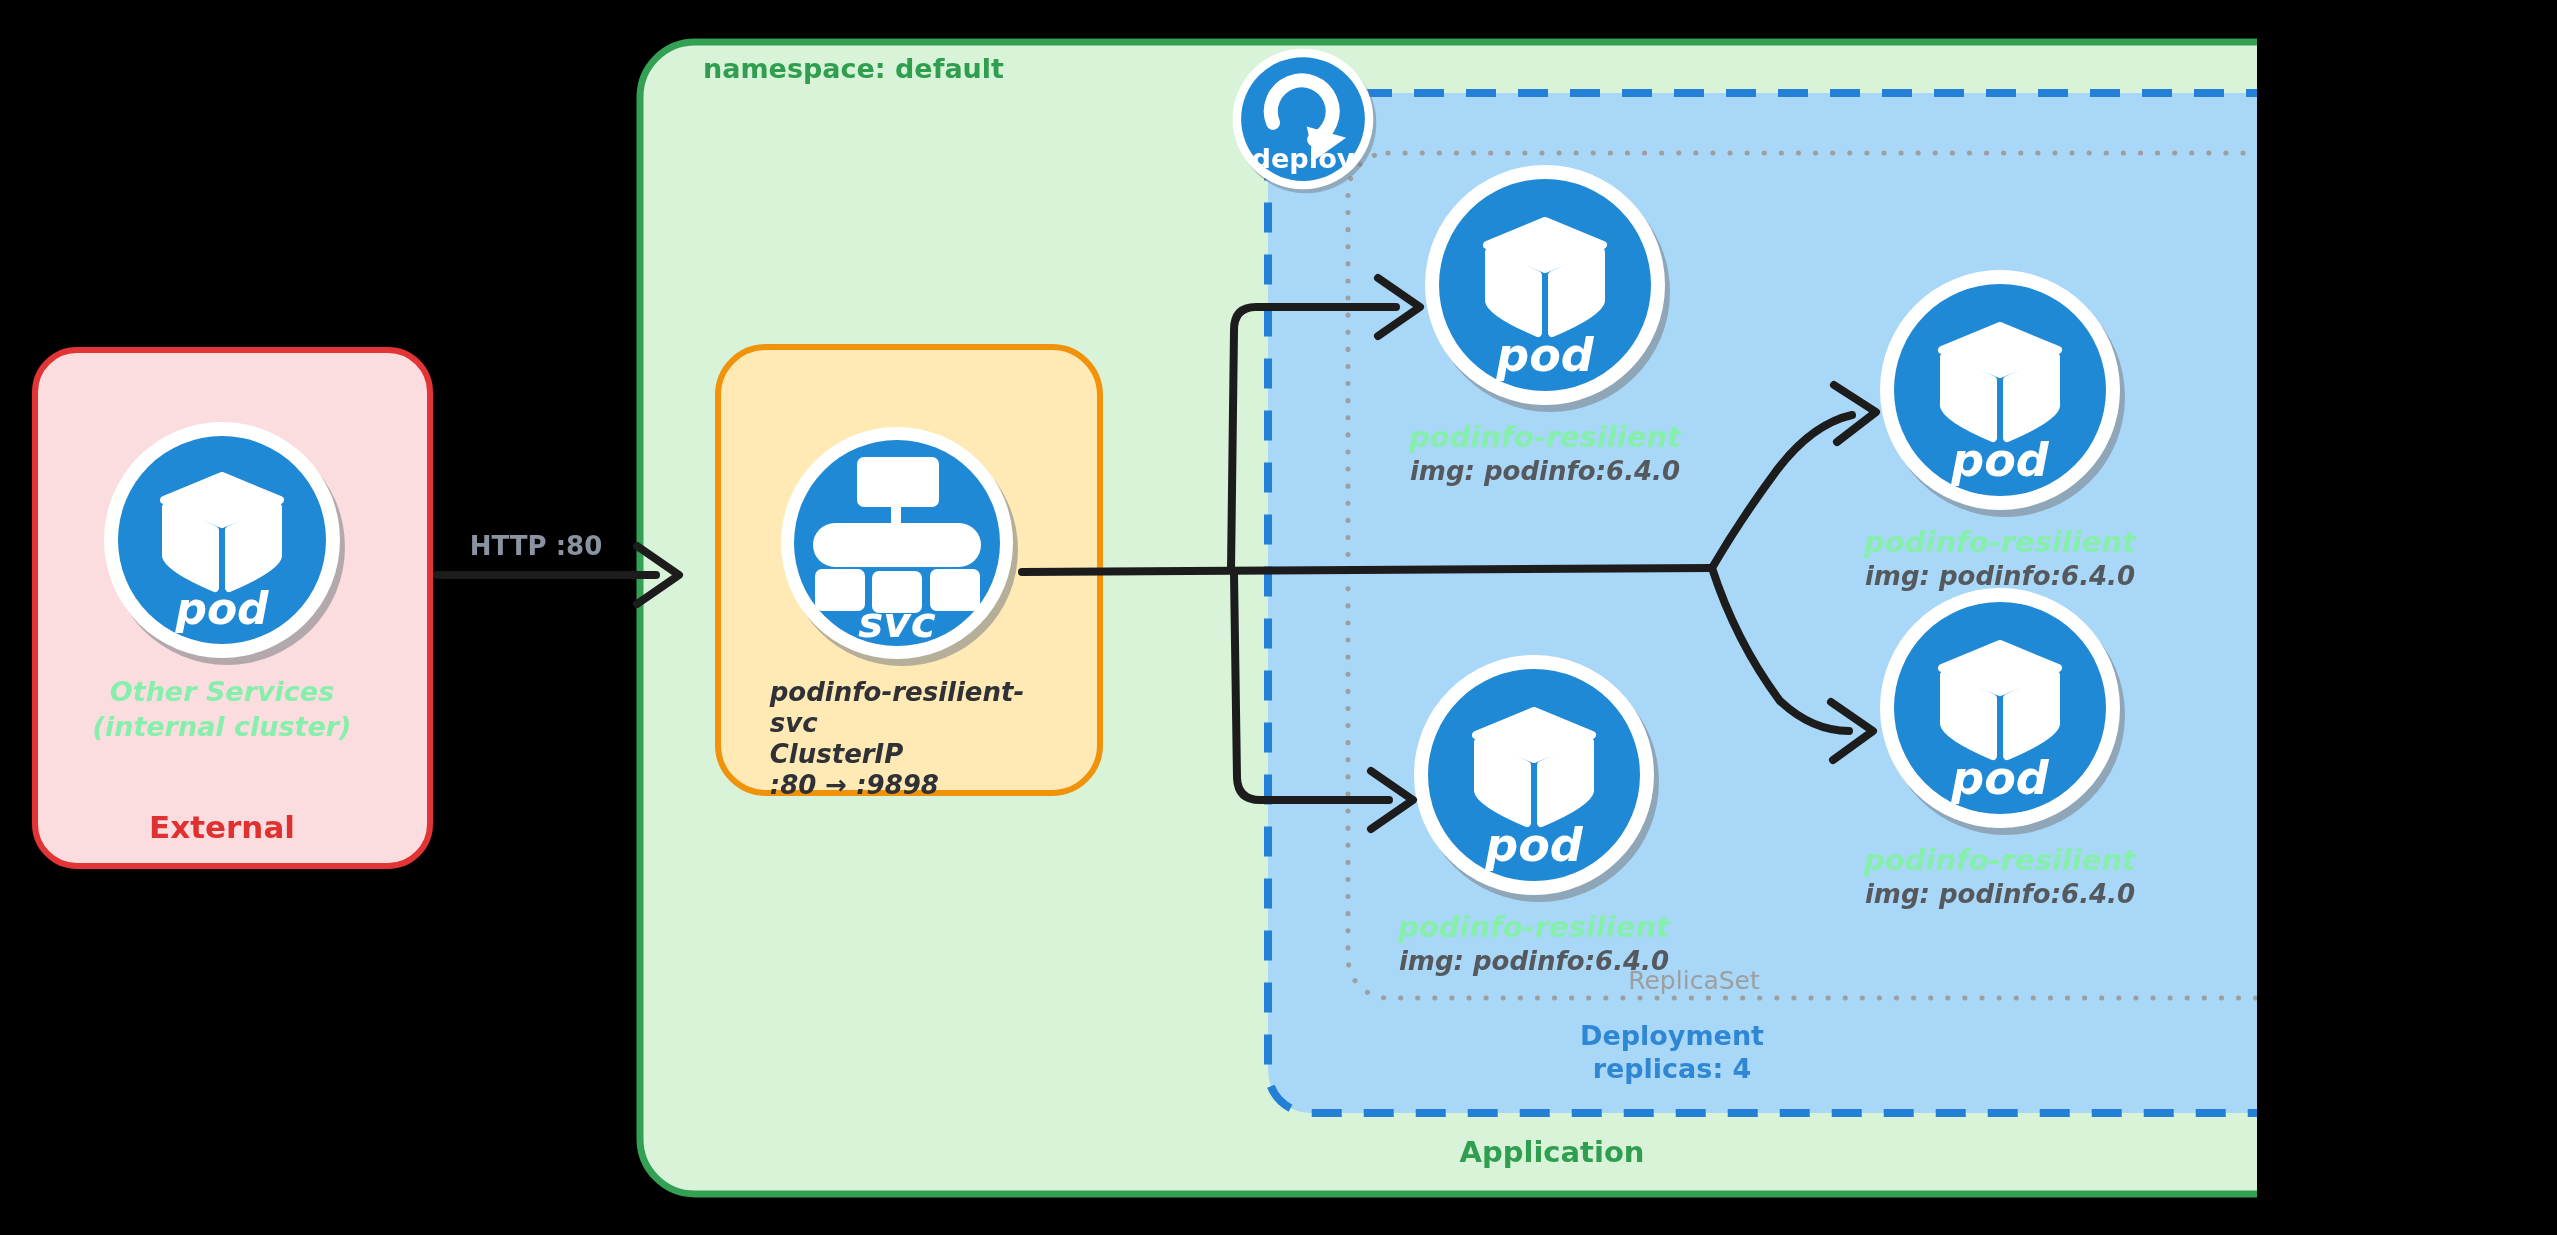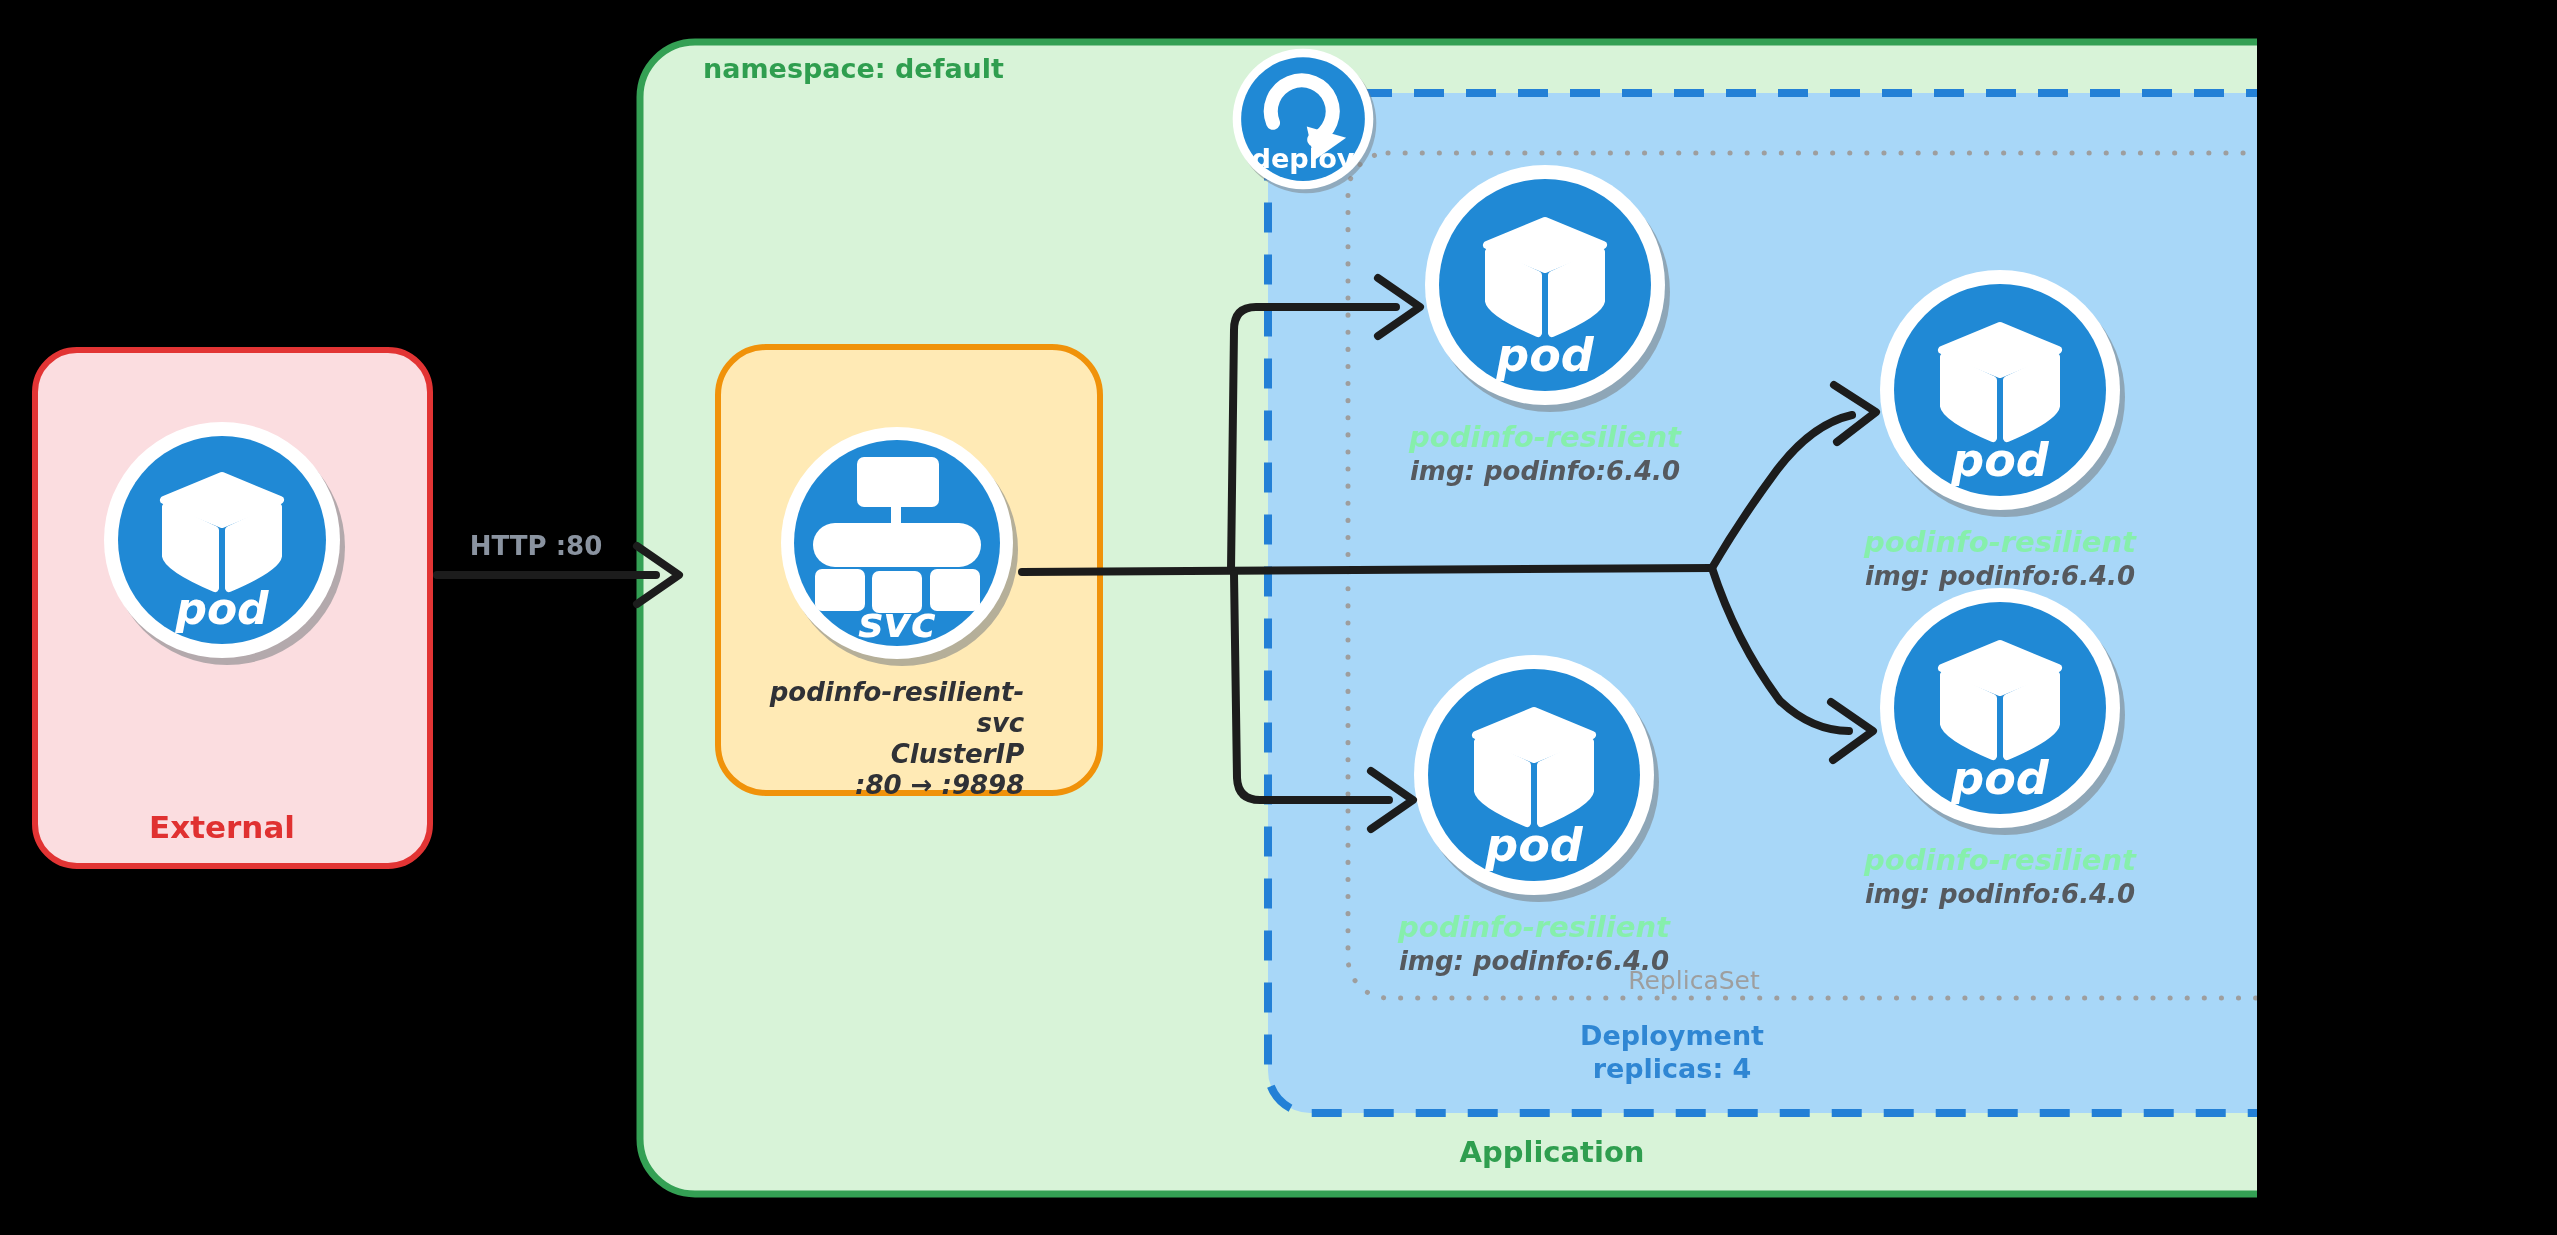--- a/index.html
+++ b/index.html
@@ -18,21 +18,21 @@
   .blue-text{color:#2f86d3;font-size:27px;font-weight:bold;line-height:33px;}
   .gray-text{color:#9e9e9e;font-size:25px;}
   .http-text{color:#8a93a0;font-size:26px;font-weight:bold;}
   .node{
     position:absolute;z-index:4;width:320px;
     display:flex;flex-direction:column;align-items:center;font-style:italic;
   }
   .node-svg{width:260px;height:260px;filter:drop-shadow(5px 7px 0px rgba(120,125,130,0.55));}
   .node-title{margin-top:4px;font-size:29px;font-weight:bold;color:#86efac;line-height:36px;text-align:center;}
   .node-sub{font-size:26px;color:#55595e;font-weight:bold;line-height:32px;text-align:center;}
-  .svc-lines{margin-top:4px;text-align:right;}
+  .svc-lines{margin-top:4px;text-align:left;}
   .svc-lines div{font-size:26px;color:#2f3136;font-weight:bold;line-height:31px;}
   .deploy-badge{position:absolute;z-index:5;left:1228px;top:44px;width:150px;height:150px;}
   .deploy-badge svg{width:150px;height:150px;filter:drop-shadow(3px 4px 0px rgba(120,125,130,0.5));}
 </style>
 </head>
 <body>
 
 <div class="stage">
 
   <svg class="layer" id="bg-layer">
@@ -62,20 +62,24 @@
     <svg class="node-svg" viewBox="-130 -130 260 260">
       <circle cx="0" cy="0" r="118" fill="#ffffff"></circle>
       <circle cx="0" cy="0" r="104" fill="#2089d5"></circle>
       <g fill="#ffffff" stroke="#ffffff" stroke-width="8" stroke-linejoin="round">
         <path d="M 0,-64 L 58,-40 L 0,-16 L -58,-40 Z"></path>
         <path d="M -56,-33 L -56,16 Q -54,28 -7,48 L -7,-10 Z"></path>
         <path d="M 56,-33 L 56,16 Q 54,28 7,48 L 7,-10 Z"></path>
       </g>
       <text x="0" y="84" text-anchor="middle" font-size="44" font-weight="bold" fill="#ffffff">pod</text>
     </svg>
+    <div class="node-title" style="font-size:27px;line-height:35px;">
+      <div>Other Services</div>
+      <div>(internal cluster)</div>
+    </div>
   </div>
 
   <div class="node" style="left:737px;top:413px;">
     <svg class="node-svg" viewBox="-130 -130 260 260">
       <circle cx="0" cy="0" r="116" fill="#ffffff"></circle>
       <circle cx="0" cy="0" r="103" fill="#2089d5"></circle>
       <g fill="#ffffff">
         <rect x="-40" y="-86" width="82" height="50" rx="7"></rect>
         <rect x="-6" y="-38" width="10" height="20"></rect>
         <rect x="-84" y="-20" width="168" height="44" rx="22"></rect>

